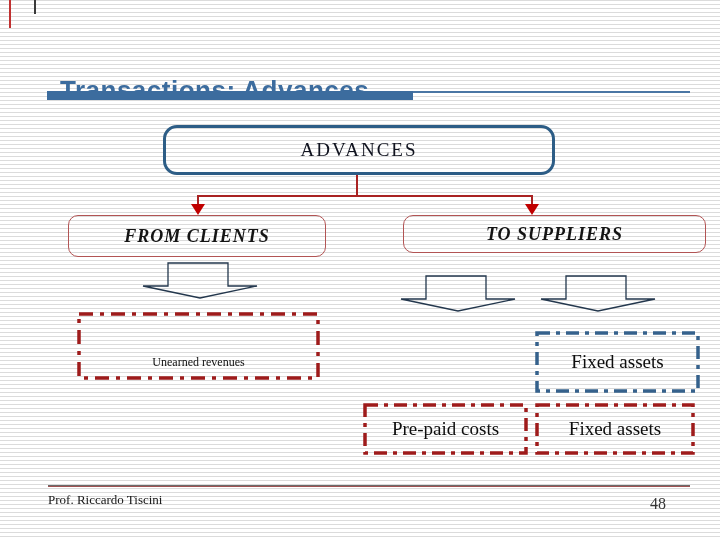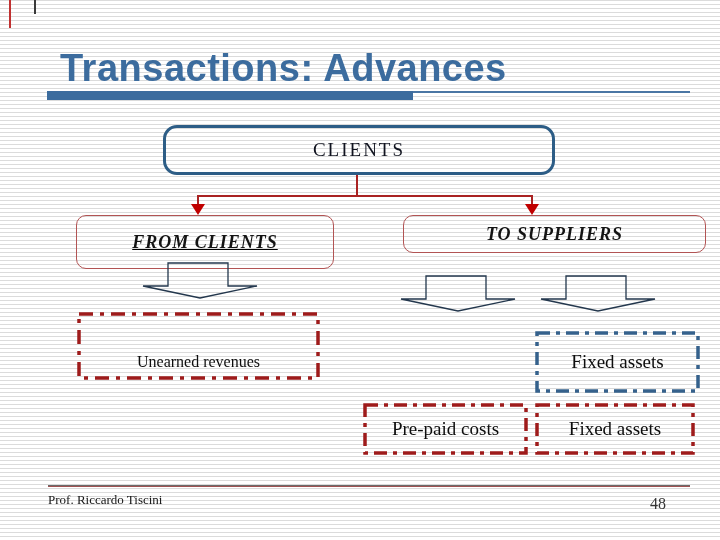--- a/index.html
+++ b/index.html
@@ -11,23 +11,23 @@
     font-family:"Liberation Serif","DejaVu Serif",serif;
   }
   .abs{position:absolute;}
 
   
   .mark-red{left:9px;top:0;width:2px;height:28px;background:#c03030;}
   .mark-dark{left:34px;top:0;width:2px;height:14px;background:#3a3a3a;}
 
   
   .title{
-    left:60px;top:52px;width:600px;
+    left:60px;top:74px;width:600px;
     font-family:"Liberation Sans","DejaVu Sans",sans-serif;
-    font-weight:700;font-size:38px;line-height:32px;
+    font-weight:700;font-size:26px;line-height:32px;
     color:#3c6c9e;letter-spacing:0.5px;
   }
   .title-rule-thin{left:47px;top:91px;width:643px;height:2px;background:#4a76a4;}
   .title-rule-thick{left:47px;top:91px;width:366px;height:9px;background:#3c6c9e;}
 
   
   .root-box{
     left:163px;top:125px;width:392px;height:50px;
     border:3px solid #2d5d86;border-radius:14px;
     display:flex;align-items:center;justify-content:center;
@@ -52,34 +52,34 @@
   
   .branch-box{
     border:1px solid #b25454;border-radius:10px;
     display:flex;align-items:center;justify-content:center;
     box-sizing:border-box;
   }
   .branch-box span{
     font-size:18px;font-style:italic;font-weight:700;
     color:#141414;letter-spacing:1px;
   }
-  .branch-left{left:76px;top:215px;width:258px;height:54px;text-decoration:underline;}
+  .branch-left{left:68px;top:215px;width:258px;height:42px;}
   .branch-right{left:403px;top:215px;width:303px;height:38px;}
 
   
   .blockarrow-1{left:142px;top:262px;}
   .blockarrow-2{left:400px;top:275px;}
   .blockarrow-3{left:540px;top:275px;}
 
   
   .dashbox{display:flex;align-items:center;justify-content:center;}
   .dashbox svg{position:absolute;left:0;top:0;}
   .dashbox span{position:relative;color:#0d0d0d;}
   .leaf-unearned{left:77px;top:312px;width:243px;height:68px;}
-  .leaf-unearned span{font-size:16px;margin-top:32px;}
+  .leaf-unearned span{font-size:12px;margin-top:32px;}
   .leaf-raw{left:363px;top:331px;width:165px;height:62px;}
   .leaf-fixed-top{left:535px;top:331px;width:165px;height:62px;}
   .leaf-prepaid{left:363px;top:403px;width:165px;height:52px;text-align:center;}
   .leaf-fixed-bottom{left:535px;top:403px;width:160px;height:52px;}
   .leaf-raw span,.leaf-fixed-top span,.leaf-prepaid span,.leaf-fixed-bottom span{font-size:19px;}
 
   
   .footer-line{left:48px;top:485px;width:642px;height:2px;
     background:linear-gradient(to bottom,#6a6a6a 0 1px,#a05252 1px 2px);}
   .footer-author{left:48px;top:492px;font-size:13px;font-weight:400;color:#151515;}
@@ -91,21 +91,21 @@
 <div class="slide">
 
   <div class="abs mark-red"></div>
   <div class="abs mark-dark"></div>
 
   <div class="abs title">Transactions: Advances</div>
   <div class="abs title-rule-thin"></div>
   <div class="abs title-rule-thick"></div>
 
   <div class="abs root-box">
-    <span>CLIENTS</span>
+    <span>ADVANCES</span>
   </div>
 
   <div class="abs conn conn-v"></div>
   <div class="abs conn conn-h"></div>
   <div class="abs conn conn-stub-l"></div>
   <div class="abs conn conn-stub-r"></div>
   <div class="abs arrowhead ah-l"></div>
   <div class="abs arrowhead ah-r"></div>
 
   <div class="abs branch-box branch-left">

